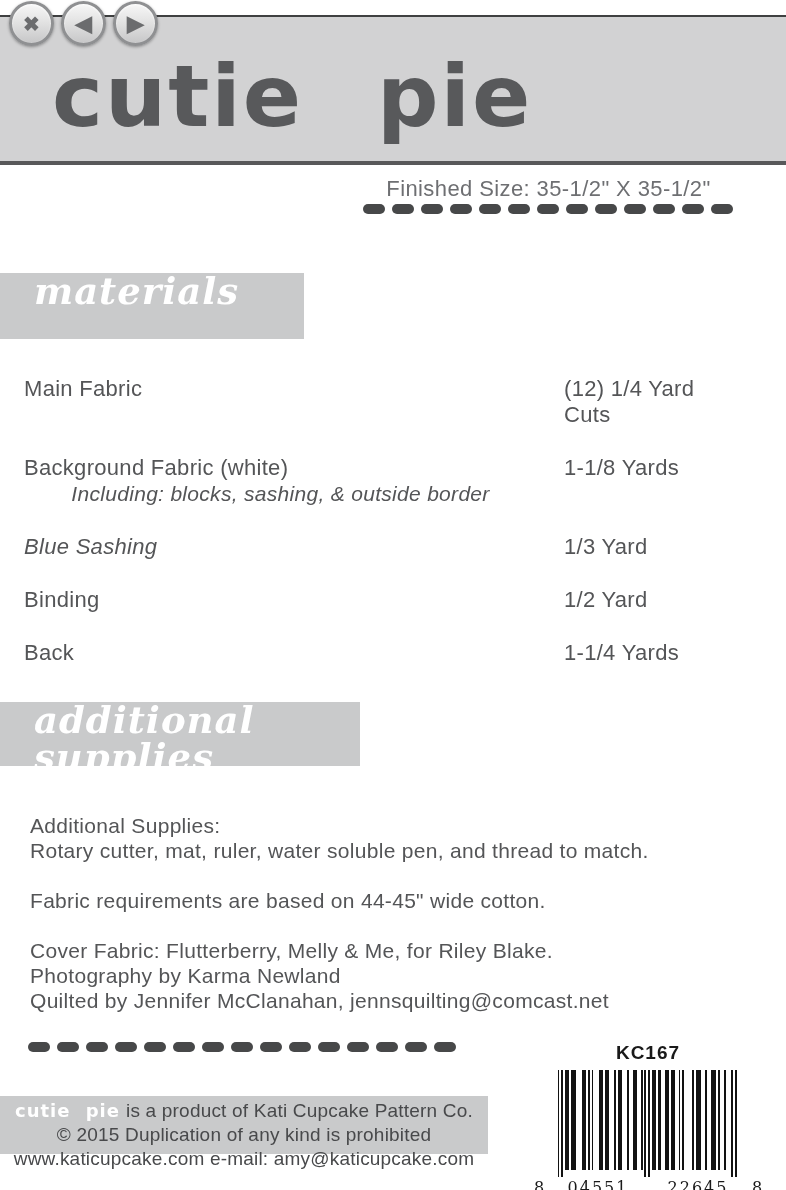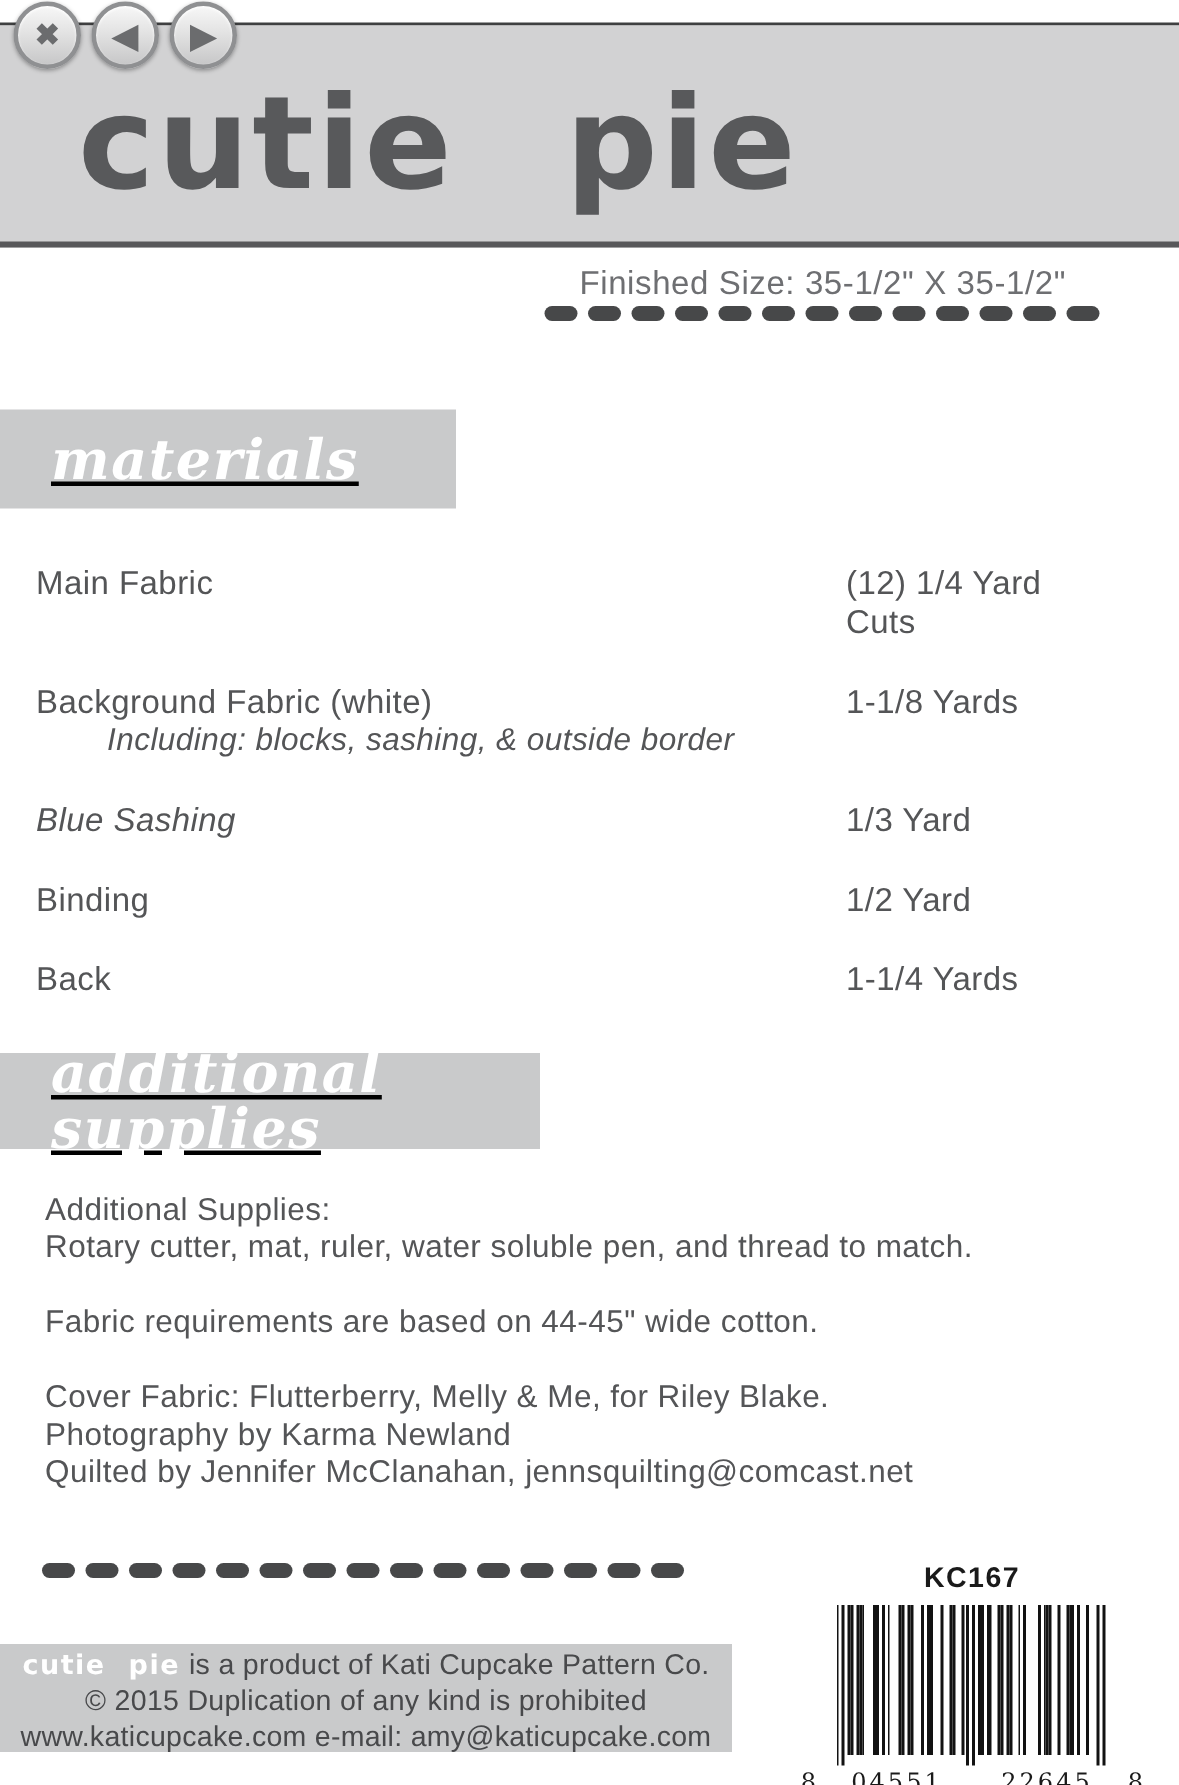--- a/index.html
+++ b/index.html
@@ -40,46 +40,46 @@
     font-size: 22px; color: #6e6f72; letter-spacing: .4px; text-align: center;
   }
   .dashes { position: absolute; display: flex; gap: 7px; }
   .dashes .dash { width: 22px; height: 10px; border-radius: 5px; background: #474849; }
   .dashes-top { left: 363px; top: 204px; }
   .dashes-bottom { left: 28px; top: 1042px; }
 
   
   .section-bar {
     position: absolute; left: 0; background: #c9cacb;
-    display: flex; align-items: center; text-decoration: underline;
+    display: flex; 
   }
   .section-bar .script {
     font-family: "DejaVu Serif", serif; font-style: italic; font-weight: 700;
     color: #ffffff; font-size: 37px; padding-left: 34px; letter-spacing: 1px;
     line-height: 1;
   }
   .bar-materials { top: 273px; width: 304px; height: 66px; }
   .bar-supplies  { top: 702px; width: 360px; height: 64px; }
 
   
   .materials-list { position: absolute; left: 24px; top: 376px; width: 714px; }
   .mat-row { display: flex; align-items: flex-start; margin-bottom: 27px; }
   .mat-label { width: 505px; font-size: 22px; color: #545557; line-height: 26px; letter-spacing: .3px; }
   .mat-label.it > .lbl-text { font-style: italic; }
   .mat-note { font-style: italic; font-size: 21px; color: #545557; padding-left: 8px; line-height: 26px; text-align: center; }
   .mat-value { flex: 1; font-size: 22px; color: #545557; line-height: 26px; letter-spacing: .3px; margin-left: 35px; }
 
   
-  .supplies-text { position: absolute; left: 30px; top: 794px; width: 720px; }
+  .supplies-text { position: absolute; left: 30px; top: 813px; width: 720px; }
   .para { margin-bottom: 25px; }
   .para div { font-size: 21px; color: #545557; line-height: 25px; letter-spacing: .3px; }
 
   
   .footer-box {
-    position: absolute; left: 0; top: 1096px; width: 488px; height: 72px;
+    position: absolute; left: 0; top: 1096px; width: 488px; height: 58px;
     background: #c9cacb; text-align: center; padding-top: 3px;
   }
   .footer-box .f-line { font-size: 19px; color: #48494b; line-height: 24px; letter-spacing: .2px; }
   .footer-brand {
     font-family: "DejaVu Sans", sans-serif; font-weight: 700; color: #ffffff;
     font-size: 18px; letter-spacing: 1px; word-spacing: 8px; padding-right: 6px;
   }
 
   
   .barcode-block { position: absolute; left: 528px; top: 1042px; width: 240px; text-align: center; }

